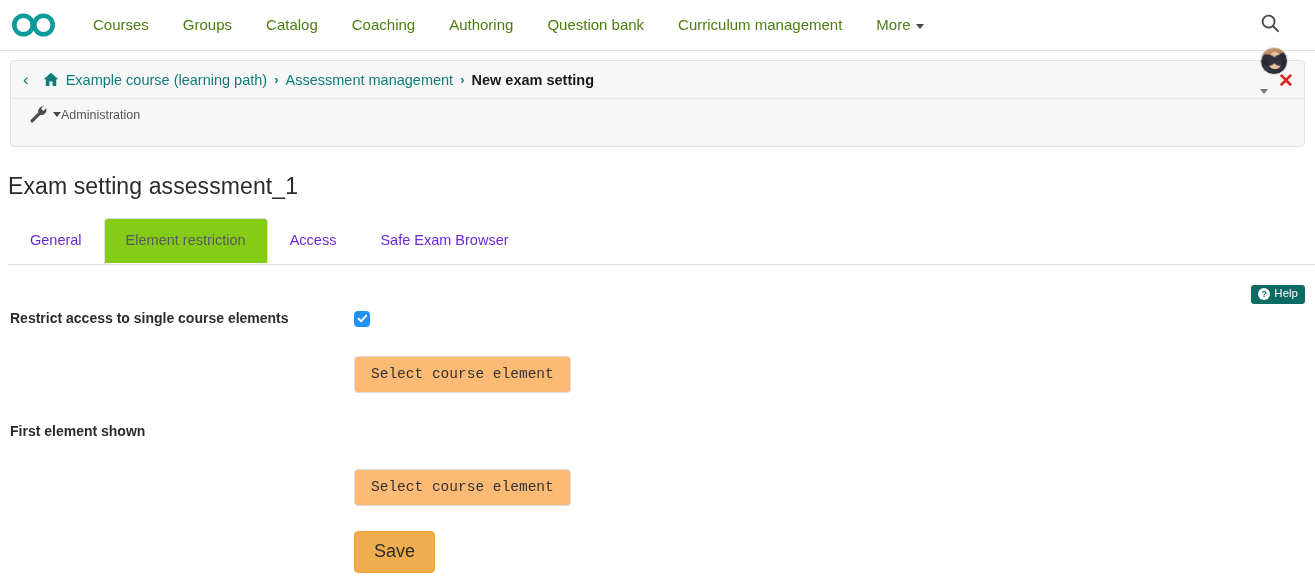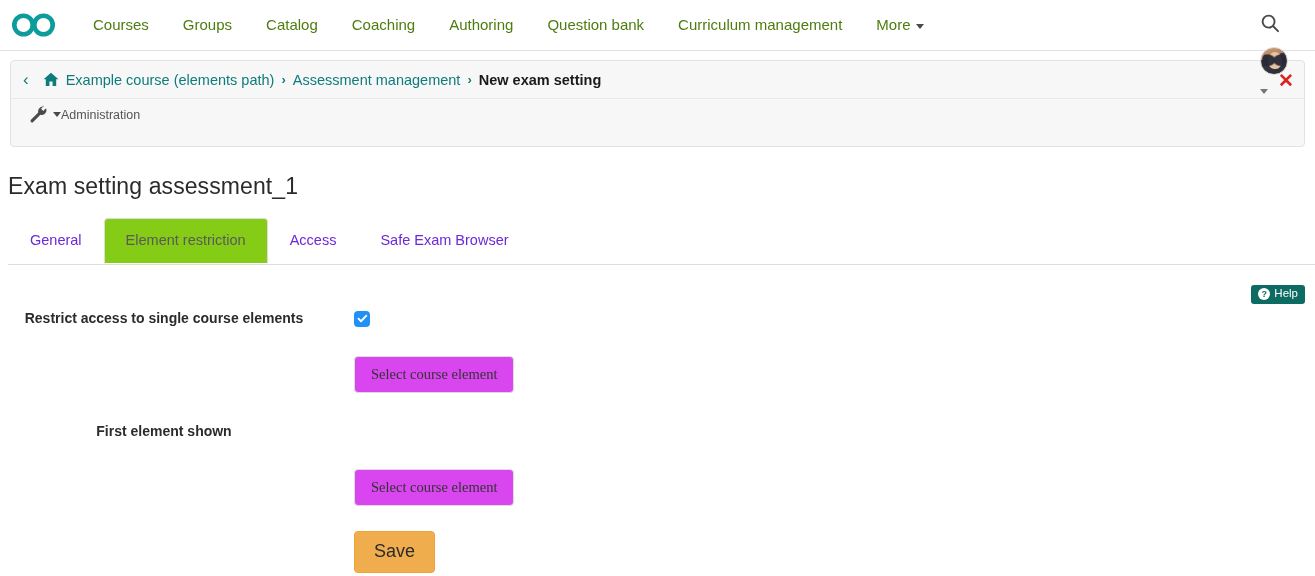--- a/index.html
+++ b/index.html
@@ -250,48 +250,48 @@
     display: flex;
     align-items: center;
     justify-content: center;
     line-height: 1;
   }
 
   .form { padding-top: 44px; }
   .form-row { display: flex; align-items: flex-start; }
   .form-label {
     width: 308px;
-    text-align: center;
+    text-align: left;
     font-size: 14px;
     font-weight: bold;
     color: #2b2b2b;
     padding-right: 0;
     line-height: 1.4;
   }
   .form-field { padding-left: 36px; }
 
   .checkbox {
     width: 16px; height: 16px;
     border-radius: 4px;
     background: #2291f5;
     display: inline-flex;
     align-items: center;
     justify-content: center;
     cursor: pointer;
     vertical-align: middle;
   }
   .btn-default {
-    background: #d946ef;
+    background: #fdba74;
     border: 1px solid #dcdcdc;
     border-radius: 4px;
     font-size: 14.5px;
     color: #333333;
     padding: 9px 16px;
     cursor: pointer;
-    font-family: Liberation Serif, serif;
+    font-family: Liberation Mono, monospace;
     line-height: 1.2;
   }
   .btn-save {
     background: #f0ad4e;
     border: 1px solid #eea236;
     border-radius: 4px;
     font-size: 18px;
     color: #2b2b2b;
     padding: 9px 19px;
     cursor: pointer;
@@ -363,21 +363,21 @@
 
   <div class="crumb-row">
     <span class="crumb-back">‹</span>
 
     <span class="crumb-home">
       <svg width="16" height="15" viewBox="0 0 16 15" aria-hidden="true">
         <path d="M8 0.7 L15.4 7.2 H13.2 V14 H9.6 V9.6 H6.4 V14 H2.8 V7.2 H0.6 Z" fill="#0e7c7b"></path>
       </svg>
     </span>
 
-    <span class="crumb-link">Example course (elements path)</span>
+    <span class="crumb-link">Example course (learning path)</span>
     <span class="crumb-sep">›</span>
     <span class="crumb-link">Assessment management</span>
     <span class="crumb-sep">›</span>
     <span class="crumb-current">New exam setting</span>
 
     <span class="crumb-close">✕</span>
   </div>
 
   <div class="tool-row">
     <div class="tool-btn">

